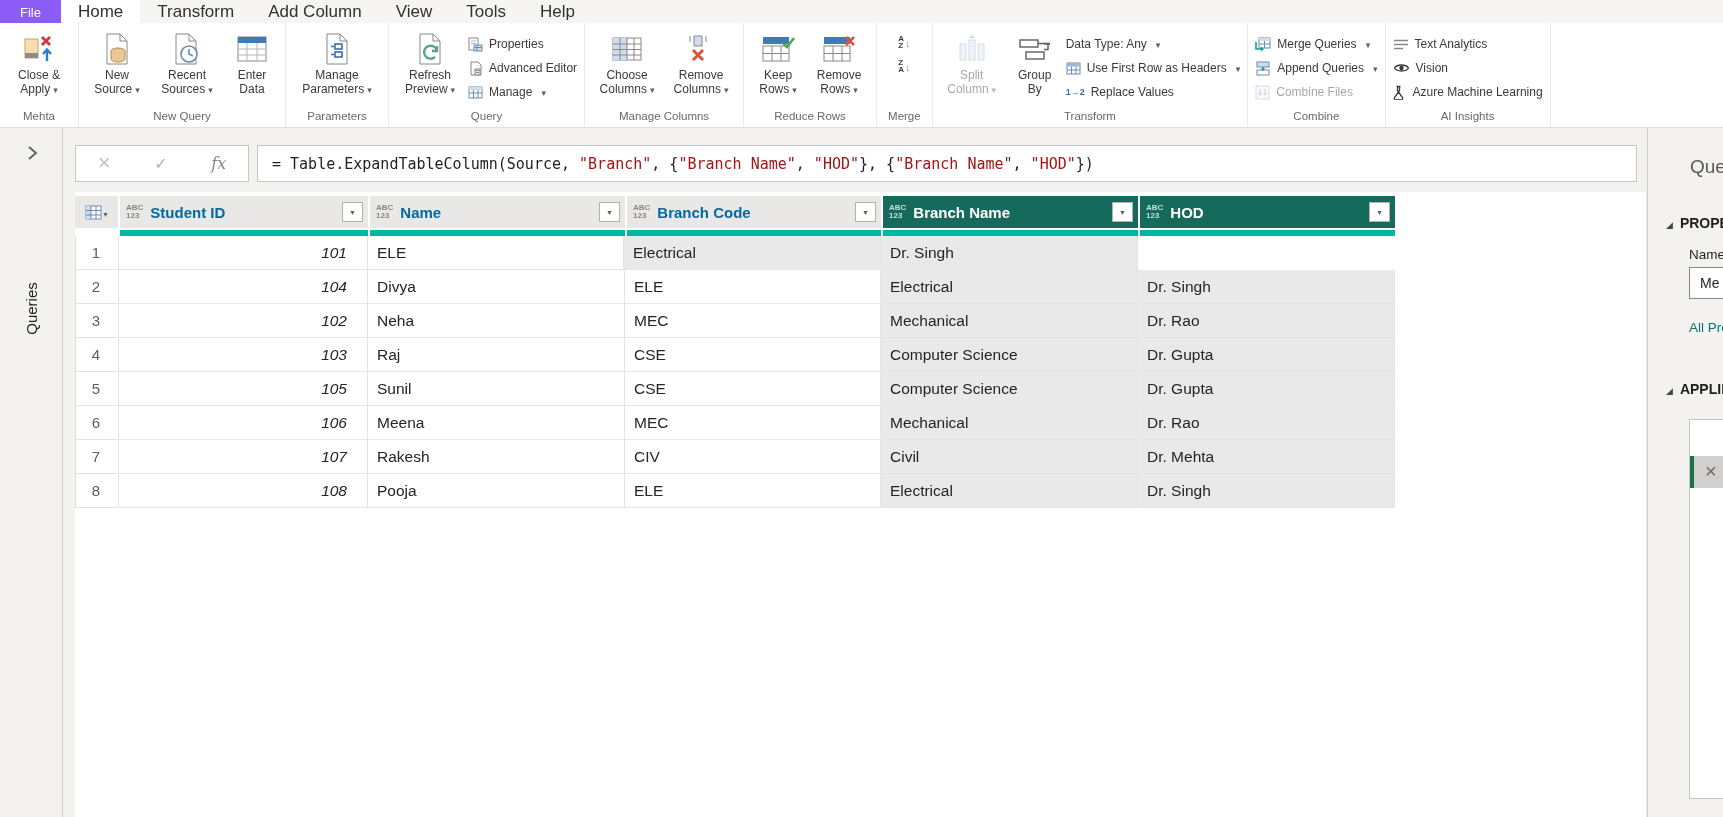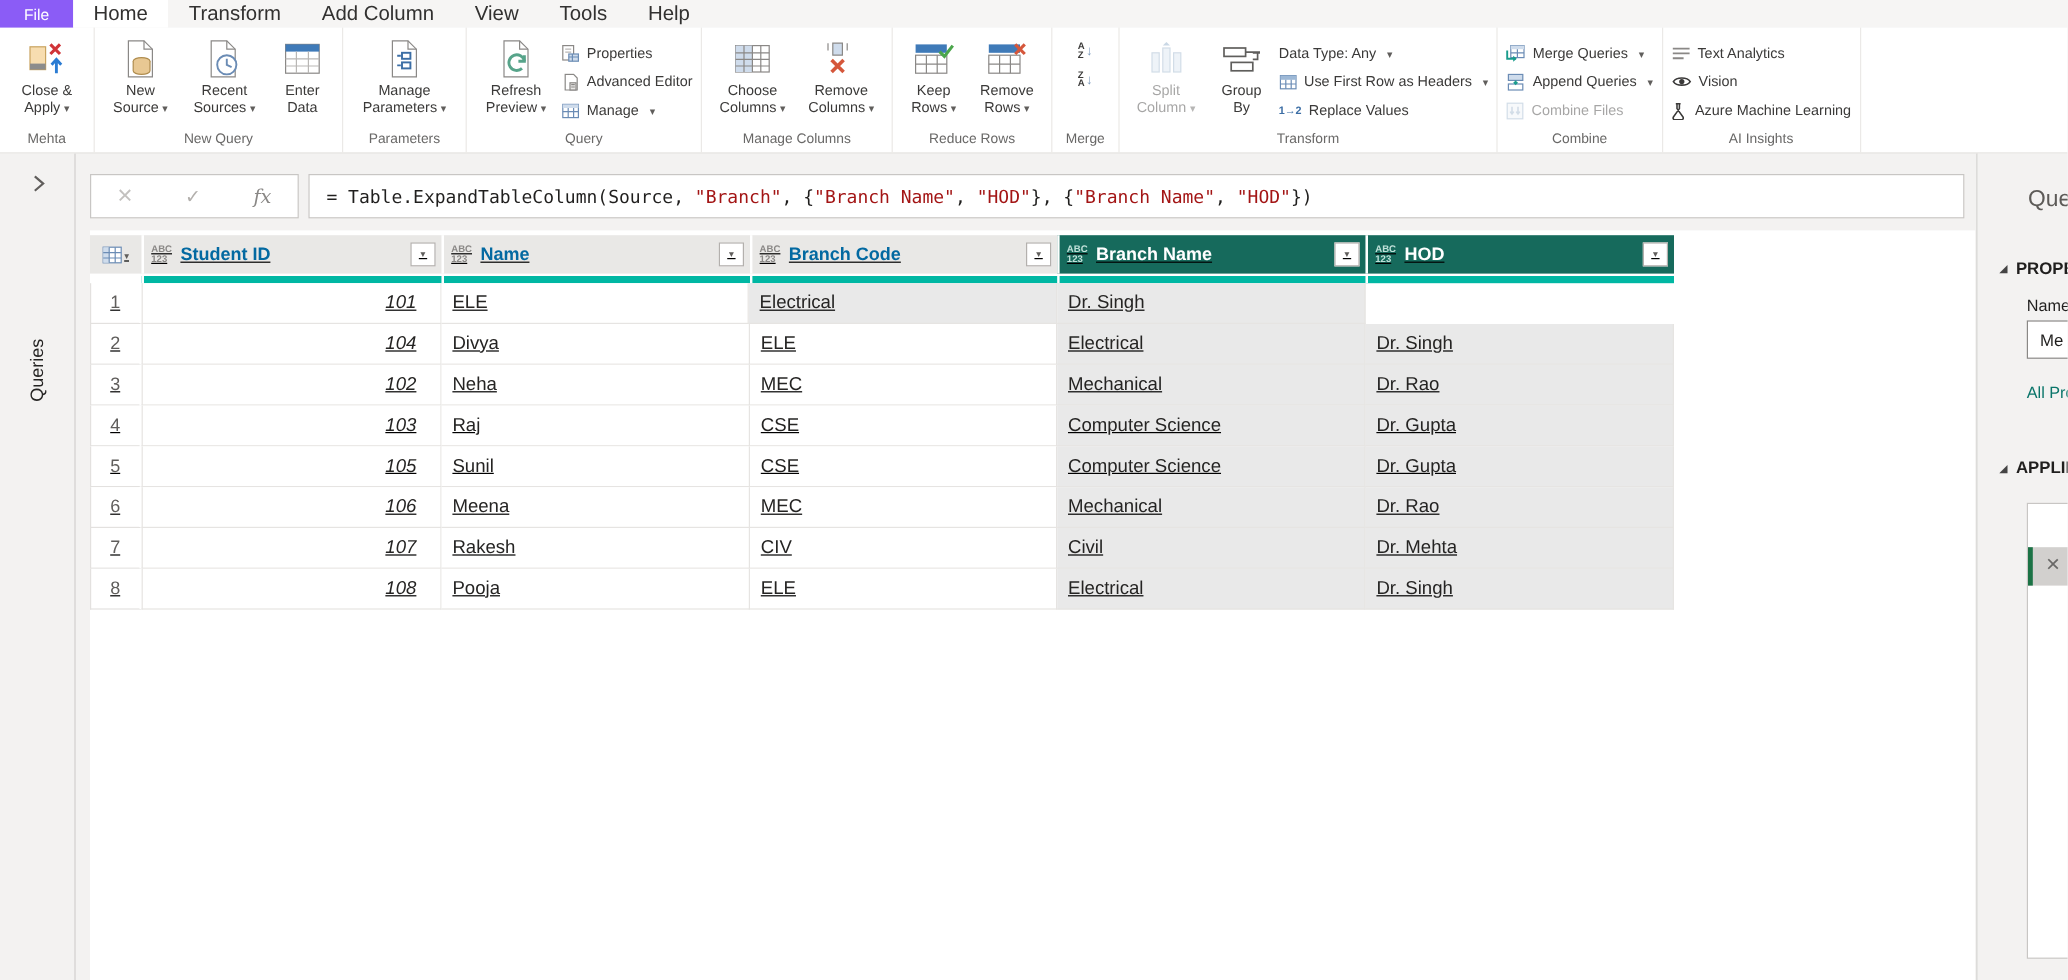--- a/index.html
+++ b/index.html
@@ -43,21 +43,21 @@
   
   .fbl{position:absolute;left:75px;top:145px;width:174px;height:37px;background:#fff;border:1px solid #c8c6c4;box-sizing:border-box;display:flex;align-items:center;justify-content:space-around;}
   .icon-x::after{content:"×";color:#c3c1bf;font-size:22px;line-height:20px;}
   .icon-check::after{content:"✓";color:#b3b0ad;font-size:16px;}
   .icon-fx::after{content:"fx";font-family:"DejaVu Serif",serif;font-style:italic;color:#8a8886;font-size:16px;}
   .fbi{position:absolute;left:257px;top:145px;width:1380px;height:37px;background:#fff;border:1px solid #c8c6c4;box-sizing:border-box;display:flex;align-items:center;padding:0 44px 0 14px;font-family:"DejaVu Sans Mono",monospace;font-size:15px;color:#201f1e;white-space:pre;overflow:hidden;}
   .fstr{color:#a31515;}
   .fchev{position:absolute;right:12px;top:10px;cursor:pointer;}
 
   
-  .grid{position:absolute;left:75px;top:196px;width:1320px;text-decoration:underline;}
+  .grid{position:absolute;left:75px;top:196px;width:1320px;}
   .w0{width:43px;}.w1{width:250px;}.w2{width:257px;}.w3{width:256px;}.w4{width:257px;}.w5{width:257px;}
   .ghead{display:flex;height:32px;}
   .hcell{box-sizing:border-box;background:#e9e8e6;display:flex;align-items:center;padding:0 5px 0 6px;cursor:pointer;}
   .hcell+.hcell{border-left:2px solid #fff;}
   .typ{display:flex;flex-direction:column;font-size:8px;line-height:8px;font-weight:700;color:#8a8886;margin-right:7px;}
   .hname{font-size:15px;font-weight:700;color:#0369a1;flex:1;white-space:nowrap;overflow:hidden;}
   .fbtn{width:21px;height:20px;background:#fff;border:1px solid #b3b0ad;box-sizing:border-box;display:flex;align-items:center;justify-content:center;cursor:pointer;flex:none;}
   .fbtn::after{content:"▼";font-size:7px;color:#605e5c;}
   .hcell.sel{background:#166a5c;}
   .hcell.sel .hname{color:#fff;}

